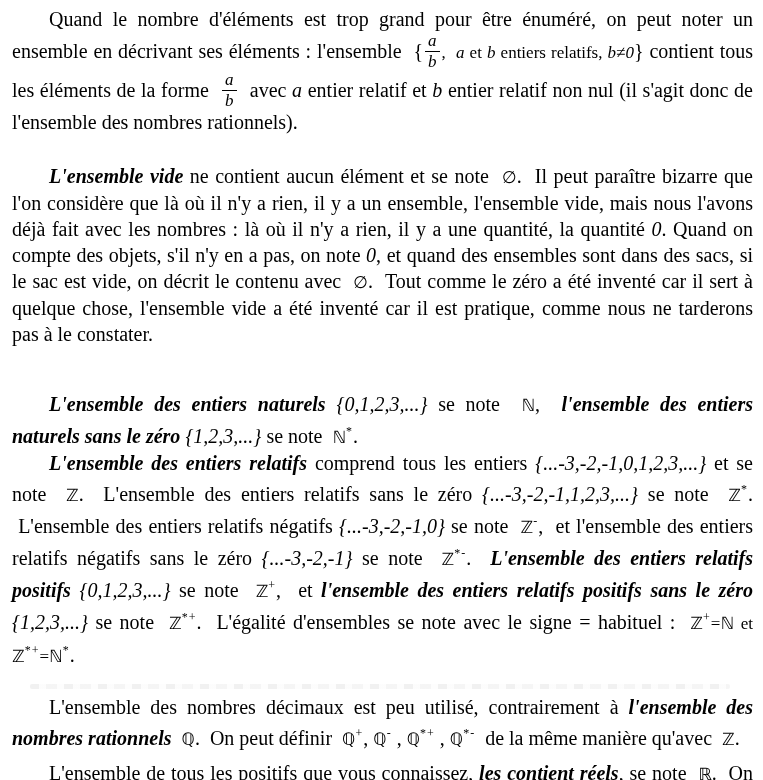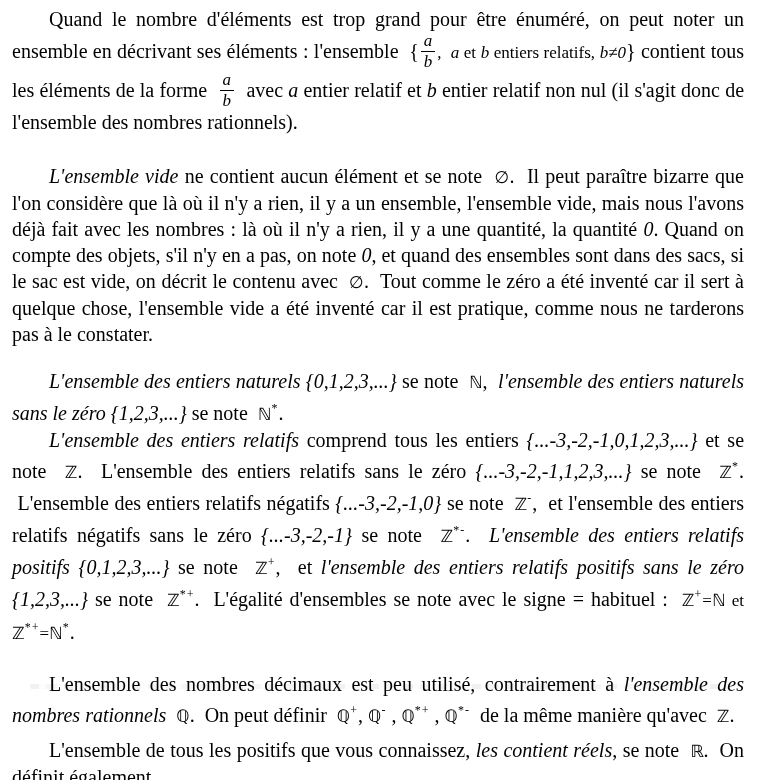--- a/index.html
+++ b/index.html
@@ -5,33 +5,33 @@
   html,body{margin:0;padding:0;}
   body{
     width:763px;height:780px;overflow:hidden;
     background:#ffffff;color:#000000;
     font-family:"Liberation Serif","DejaVu Serif",serif;
     font-size:20px;line-height:26px;
   }
   .page{
     position:relative;box-sizing:border-box;
     width:763px;height:692px;
-    padding:6px 19px 0 12px;
+    padding:6px 10px 0 12px;
   }
   p{
     margin:0;text-indent:37px;text-align:justify;
   }
   .p2{margin-top:28px}
-  .p3{margin-top:21px}
+  .p3{margin-top:44px}
   .p4{}
   .p5{margin-top:24px}
   .p6{margin-top:8px}
   .r-n{}
   .r-i{font-style:italic}
-  .r-bi{font-style:italic;font-weight:normal}
+  .r-bi{font-style:italic;font-weight:bold}
   .r-bb{font-family:"DejaVu Sans",sans-serif;font-size:17px;}
   .r-sup{font-size:12px;vertical-align:8px;letter-spacing:1px;}
   .r-sm{font-size:17px}
   .r-smi{font-size:17px;font-style:italic}
   .frac{
     display:inline-block;vertical-align:-0.55em;text-align:center;
     line-height:1.05;font-size:17px;font-style:italic;
     padding:0 2px;text-indent:0;
   }
   .frac .num{display:block;border-bottom:1px solid #000;padding:0 3px 1px;}

